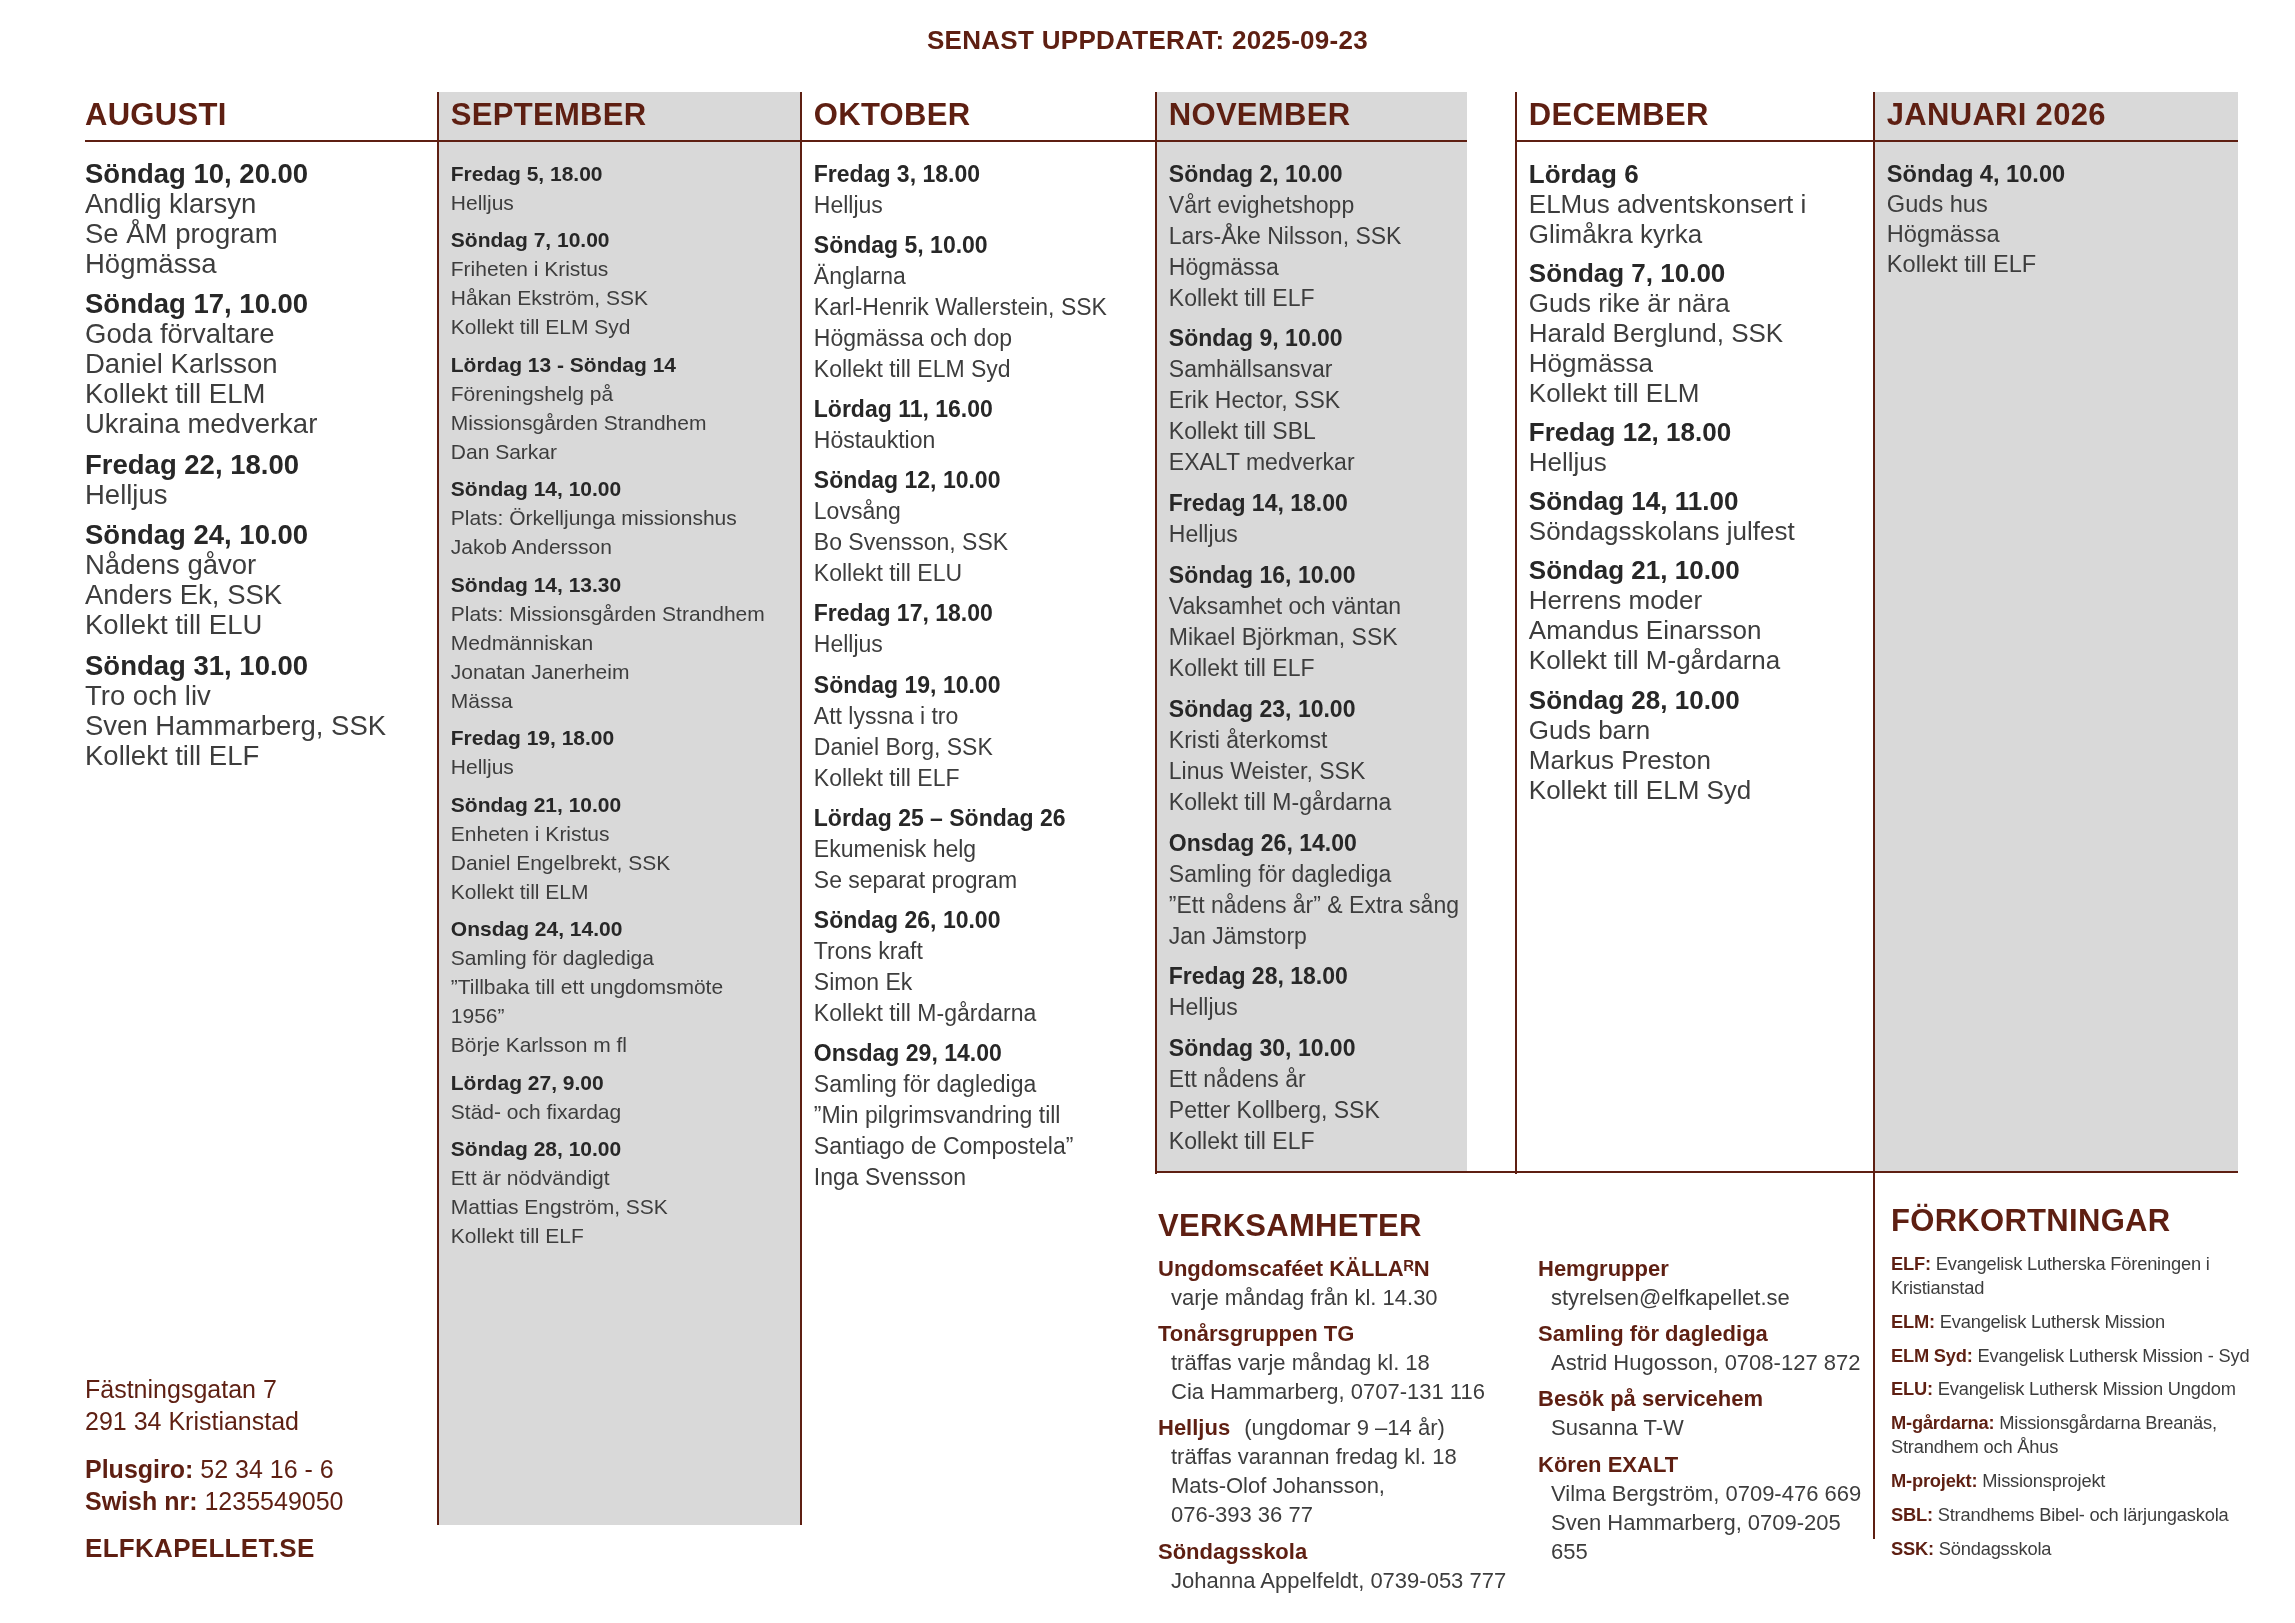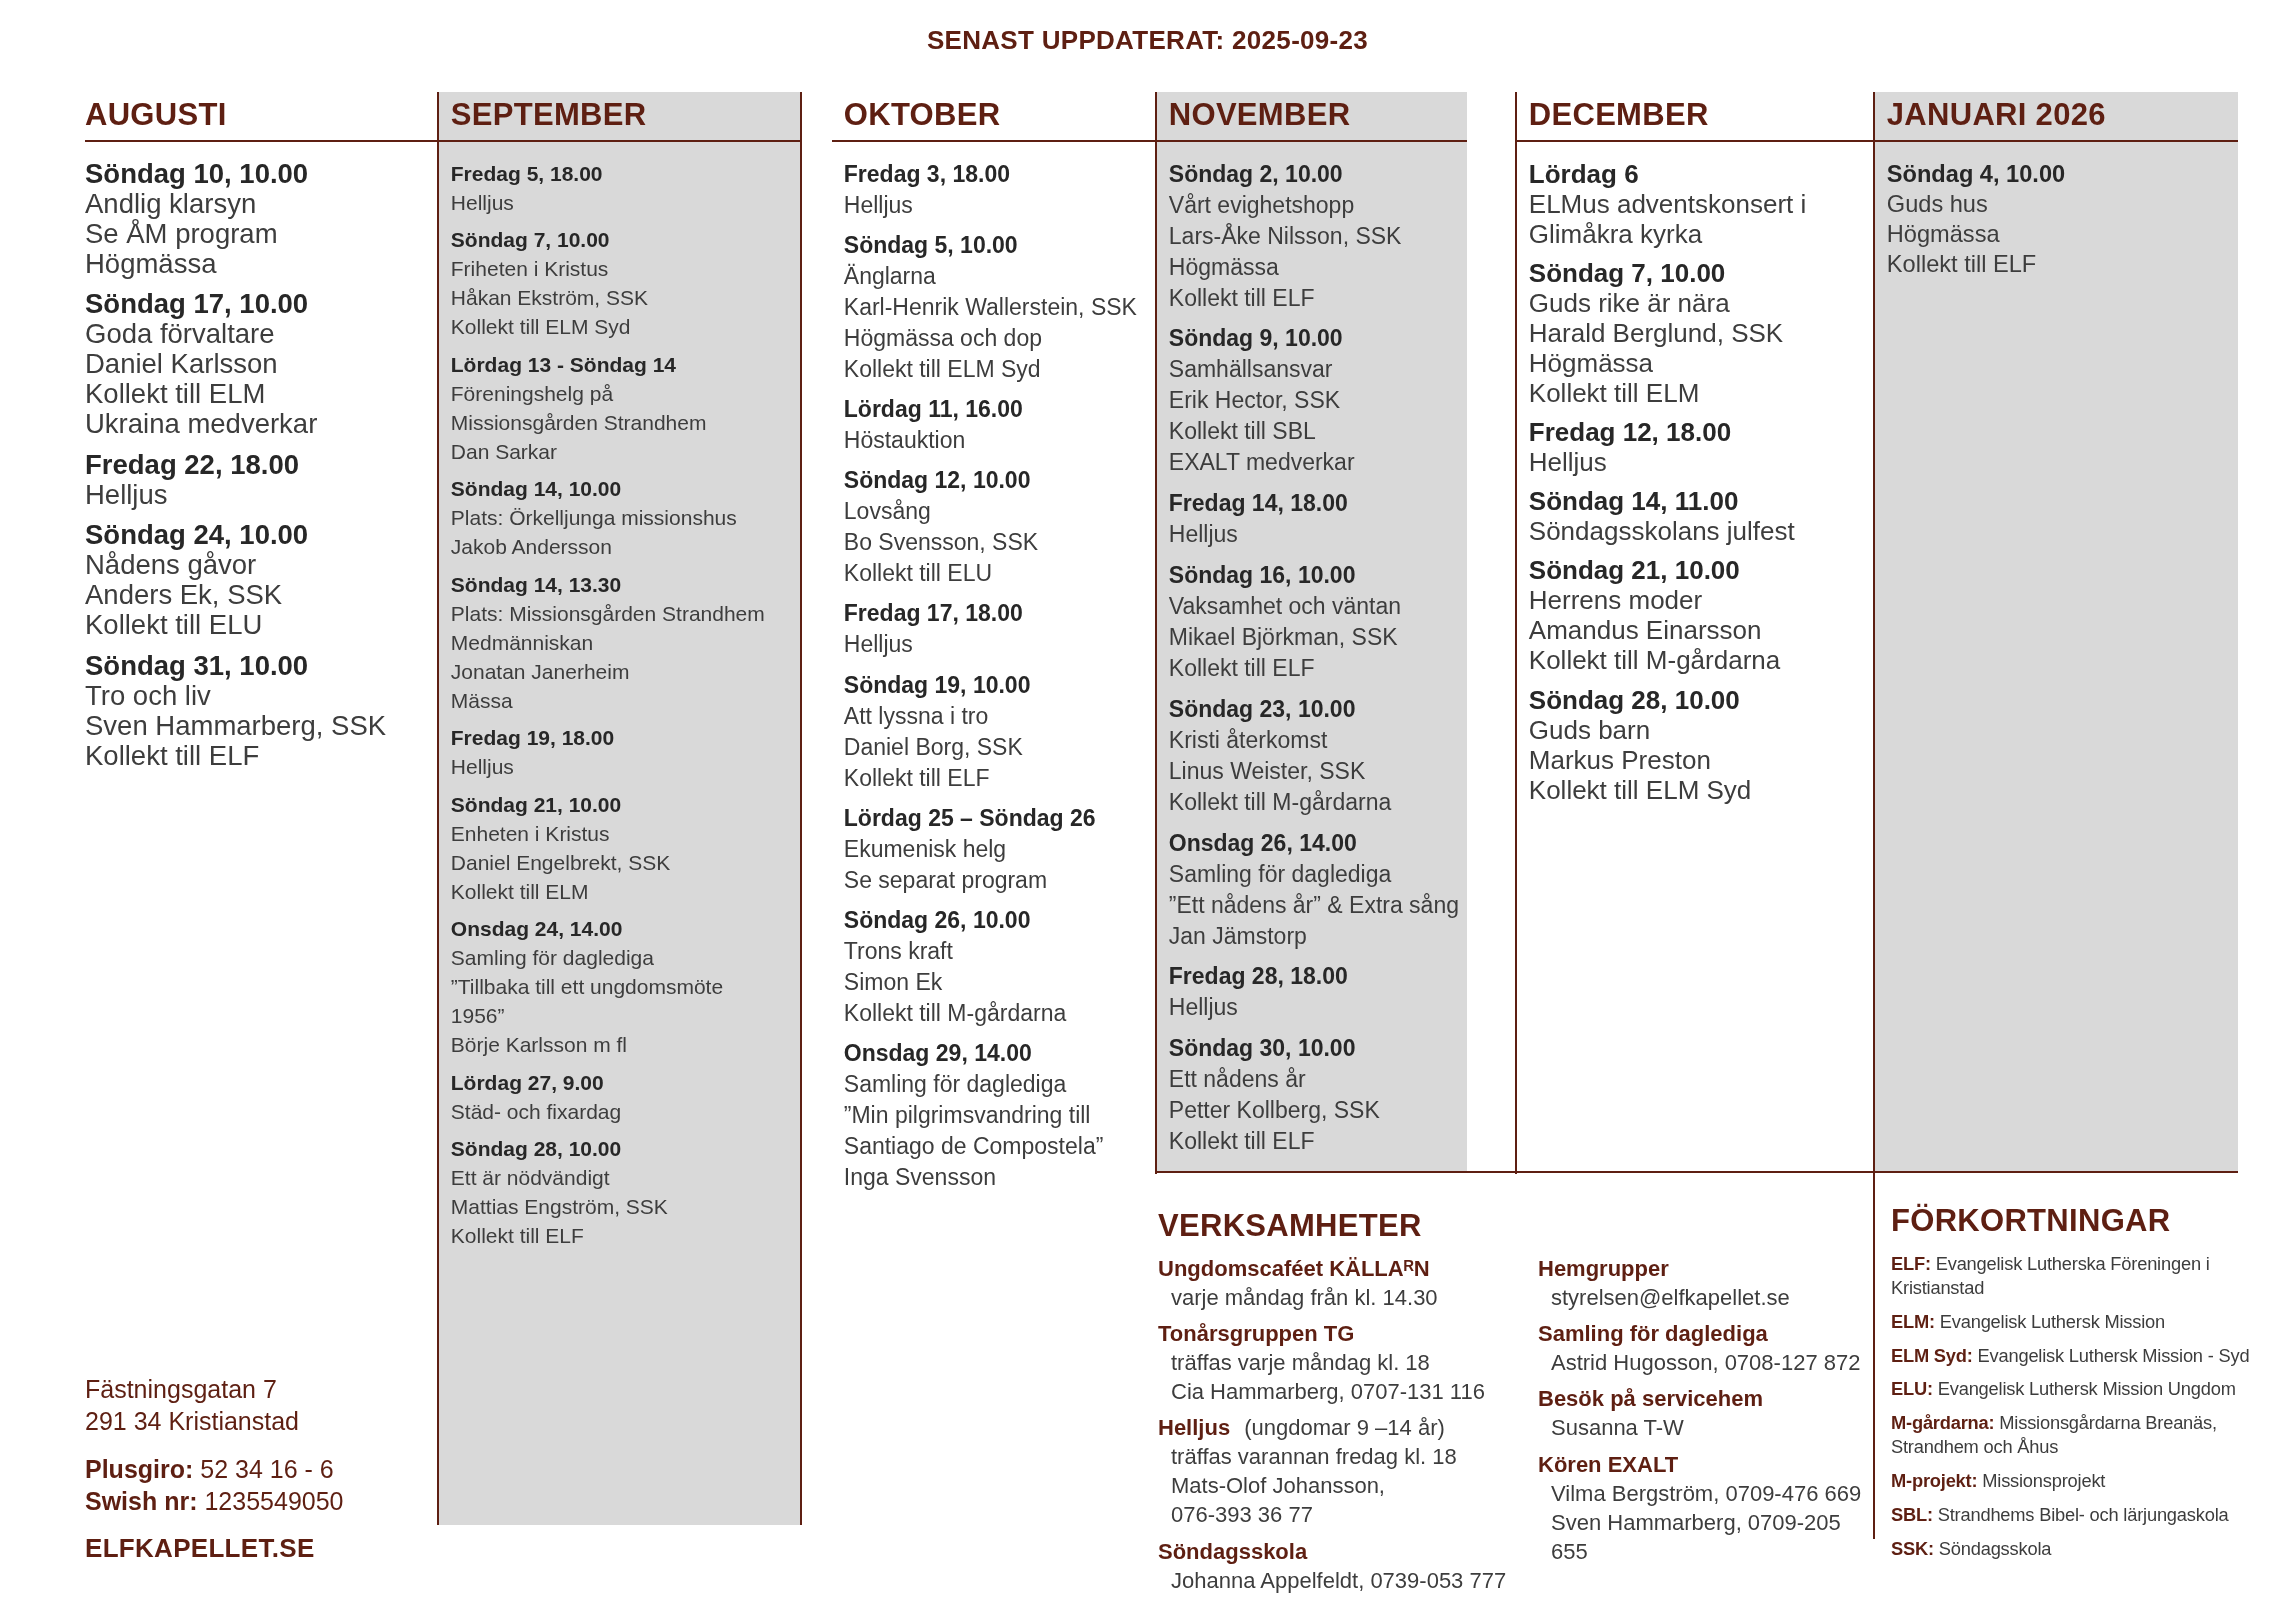--- a/index.html
+++ b/index.html
@@ -14,21 +14,21 @@
 
   .top-title{
     position:absolute;left:0;top:25px;width:2295px;text-align:center;
     font-size:26px;font-weight:700;color:var(--accent);letter-spacing:0.3px;
   }
 
   
   .month{position:absolute;top:92px;box-sizing:border-box;}
   .c-aug{left:85px;width:352px;--fs:27.5px;--lh:30px;--gap:10.5px;}
   .c-sep{left:439px;width:361px;height:1433px;background:var(--shade);--fs:21px;--lh:29px;--gap:8.5px;}
-  .c-okt{left:832px;width:396px;--fs:23px;--lh:31px;--gap:9.2px;}
+  .c-okt{left:802px;width:396px;--fs:23px;--lh:31px;--gap:9.2px;}
   .c-nov{left:1157px;width:310px;height:1080px;background:var(--shade);--fs:23px;--lh:31px;--gap:9.8px;}
   .c-dec{left:1517px;width:356px;--fs:26px;--lh:30px;--gap:9.2px;}
   .c-jan{left:1875px;width:363px;height:1080px;background:var(--shade);--fs:23.6px;--lh:30px;--gap:10.5px;}
 
   .month-title{
     margin:0;font-size:31px;font-weight:700;color:var(--accent);
     padding:5.2px 0 6.5px 11.8px;border-bottom:2.6px solid var(--accent);letter-spacing:0.3px;
   }
   .c-aug .month-title{padding-left:0;}
   .events{padding:17px 6.5px 0 11.8px;}
@@ -75,21 +75,21 @@
 
 <div class="page">
 
   <div class="top-title">SENAST UPPDATERAT: 2025-09-23</div>
 
   <div id="calendar">
       <section class="month c-aug">
     <h2 class="month-title">AUGUSTI</h2>
     <div class="events">
           <div class="event">
-    <div class="event-title">Söndag 10, 10.00</div>
+    <div class="event-title">Söndag 10, 20.00</div>
   <div class="event-line">Andlig klarsyn</div>
             <div class="event-line">Se ÅM program</div>
             <div class="event-line">Högmässa</div>
           </div>
           <div class="event">
     <div class="event-title">Söndag 17, 10.00</div>
   <div class="event-line">Goda förvaltare</div>
             <div class="event-line">Daniel Karlsson</div>
             <div class="event-line">Kollekt till ELM</div>
             <div class="event-line">Ukraina medverkar</div>

